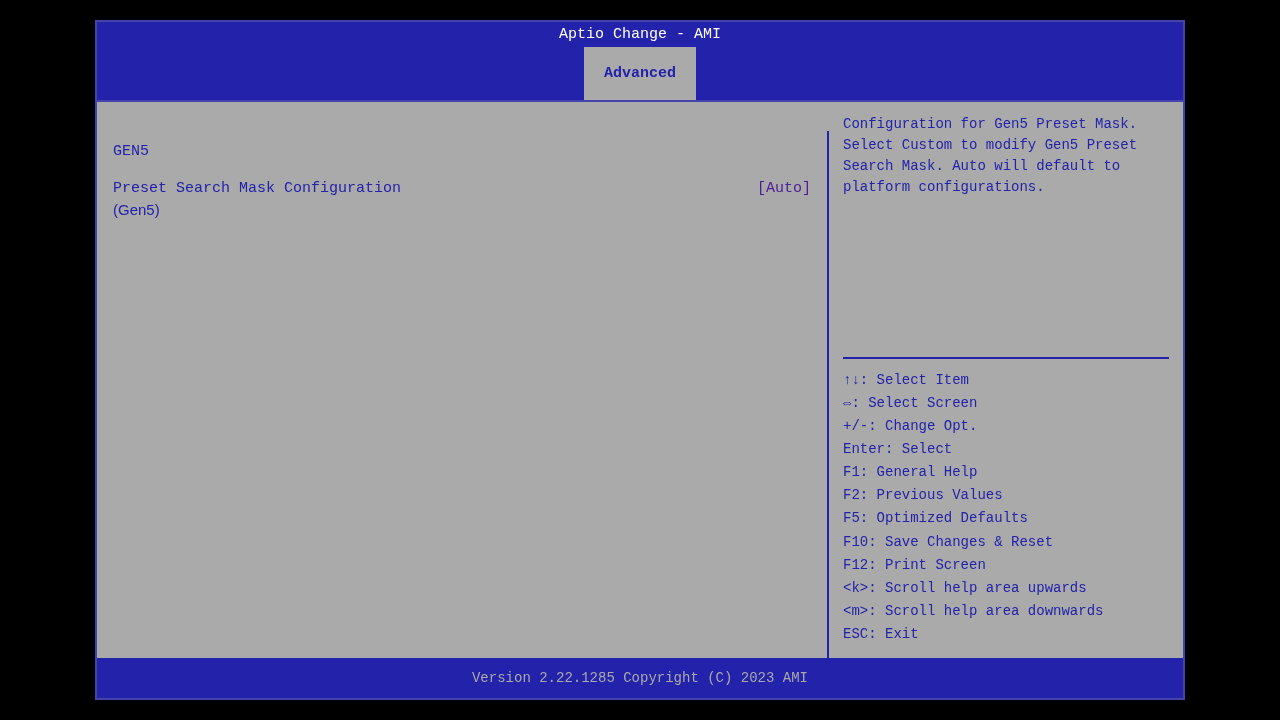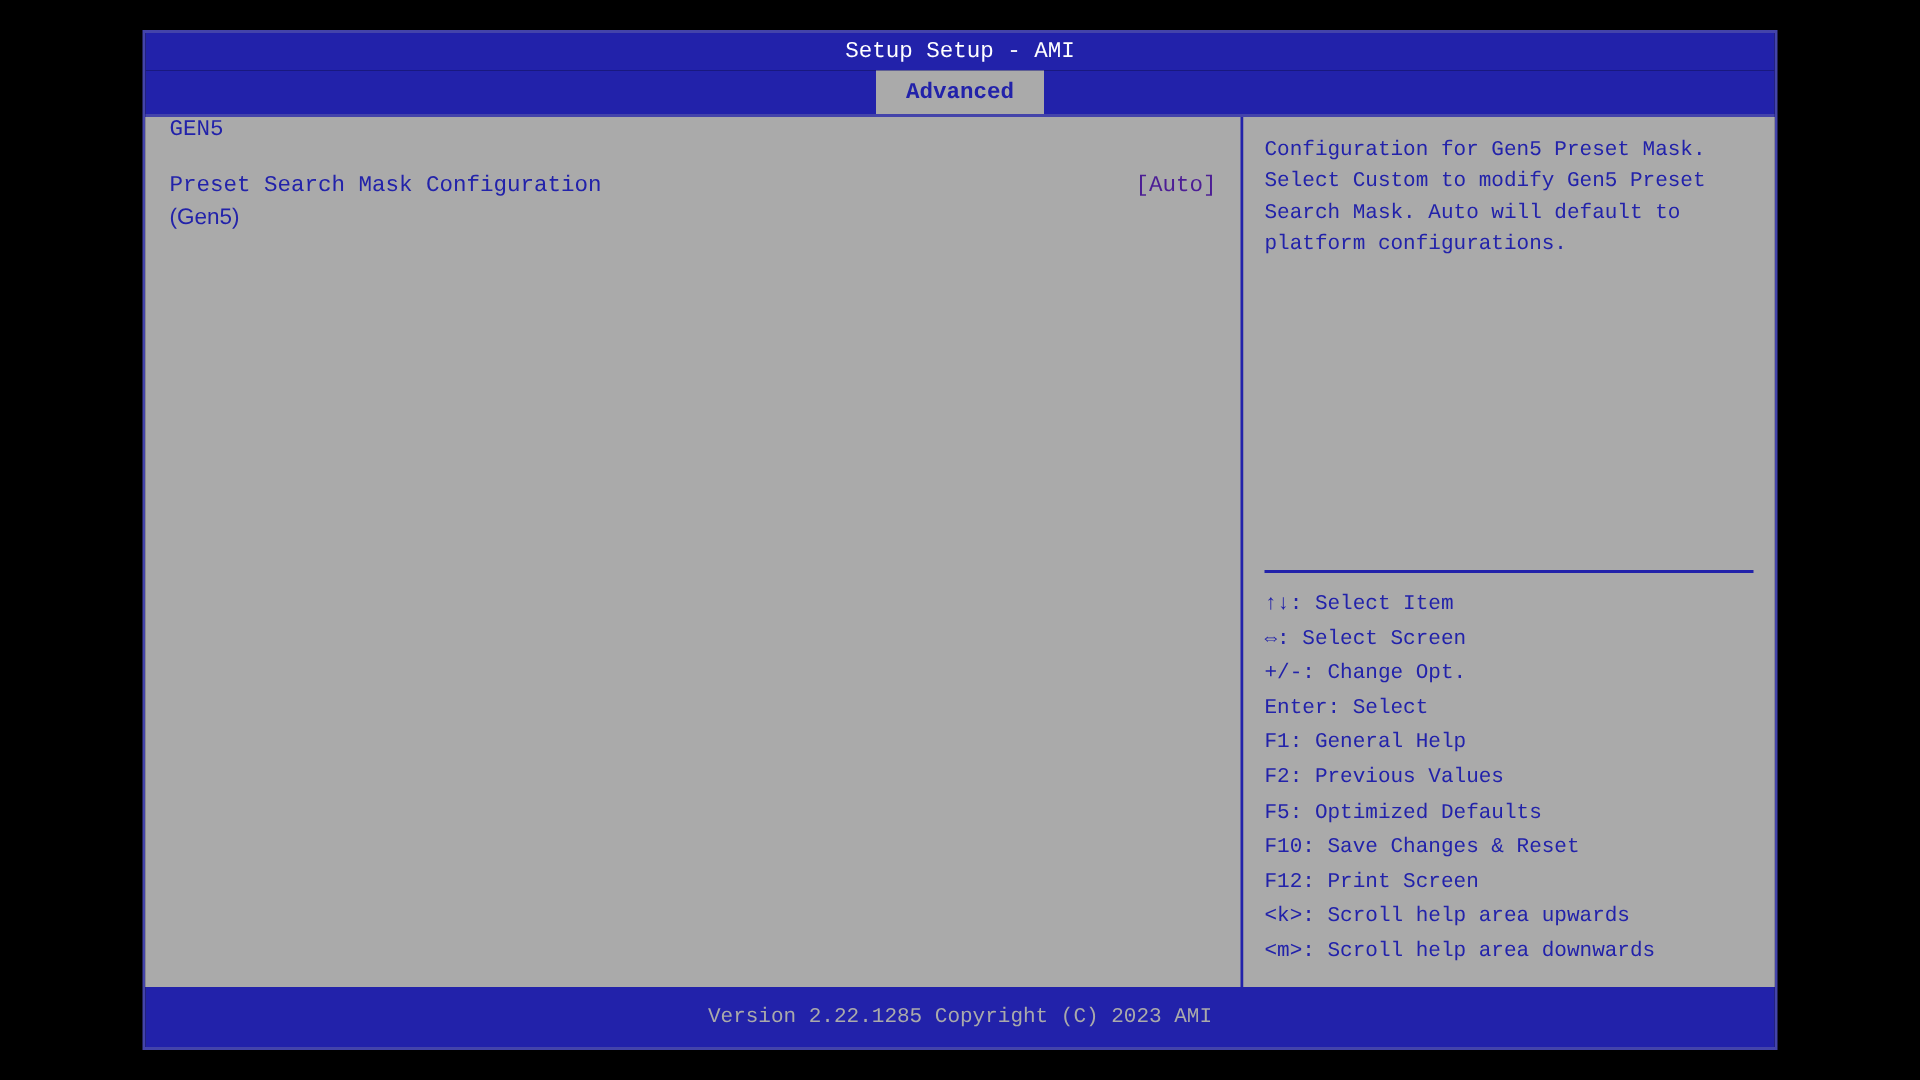--- a/index.html
+++ b/index.html
@@ -40,37 +40,38 @@
       display: flex;
       justify-content: center;
       align-items: center;
       padding: 0;
       border-bottom: 2px solid #4444aa;
     }
 
     .nav-tab {
       background-color: #aaaaaa;
       color: #2222aa;
-      padding: 6px 20px;
+      padding: 18px 20px;
       font-size: 15px;
       font-family: 'Courier New', Courier, monospace;
       font-weight: bold;
     }
 
     .main-area {
       display: flex;
       flex: 1;
       background-color: #aaaaaa;
     }
 
     .left-panel {
       flex: 1;
       background-color: #aaaaaa;
-      padding: 0 16px;
+      padding: 12px 16px;
       border-right: 2px solid #2222aa;
+      margin-top: 29px;
     }
 
     .section-title {
       color: #2222aa;
       font-size: 15px;
       font-family: 'Courier New', Courier, monospace;
       margin-bottom: 20px;
     }
 
     .menu-item {
@@ -137,21 +138,21 @@
       font-size: 14px;
       font-family: 'Courier New', Courier, monospace;
     }
   </style>
 </head>
 <body>
 
 <div class="bios-container">
 
   <div class="title-bar">
-    <span>Setup Setup - AMI</span>
+    <span>Aptio Change - AMI</span>
   </div>
 
   <div class="nav-bar">
     <div class="nav-tab">Advanced</div>
   </div>
 
   <div class="main-area">
 
     <div class="left-panel">
       <div class="section-title">GEN5</div>
@@ -171,20 +172,21 @@
         <div>⇔: Select Screen</div>
         <div>+/-: Change Opt.</div>
         <div>Enter: Select</div>
         <div>F1: General Help</div>
         <div>F2: Previous Values</div>
         <div>F5: Optimized Defaults</div>
         <div>F10: Save Changes &amp; Reset</div>
         <div>F12: Print Screen</div>
         <div>&lt;k&gt;: Scroll help area upwards</div>
         <div>&lt;m&gt;: Scroll help area downwards</div>
+        <div>ESC: Exit</div>
       </div>
     </div>
 
   </div>
 
   <div class="footer">
     <span>Version 2.22.1285 Copyright (C) 2023 AMI</span>
   </div>
 </div>
 

